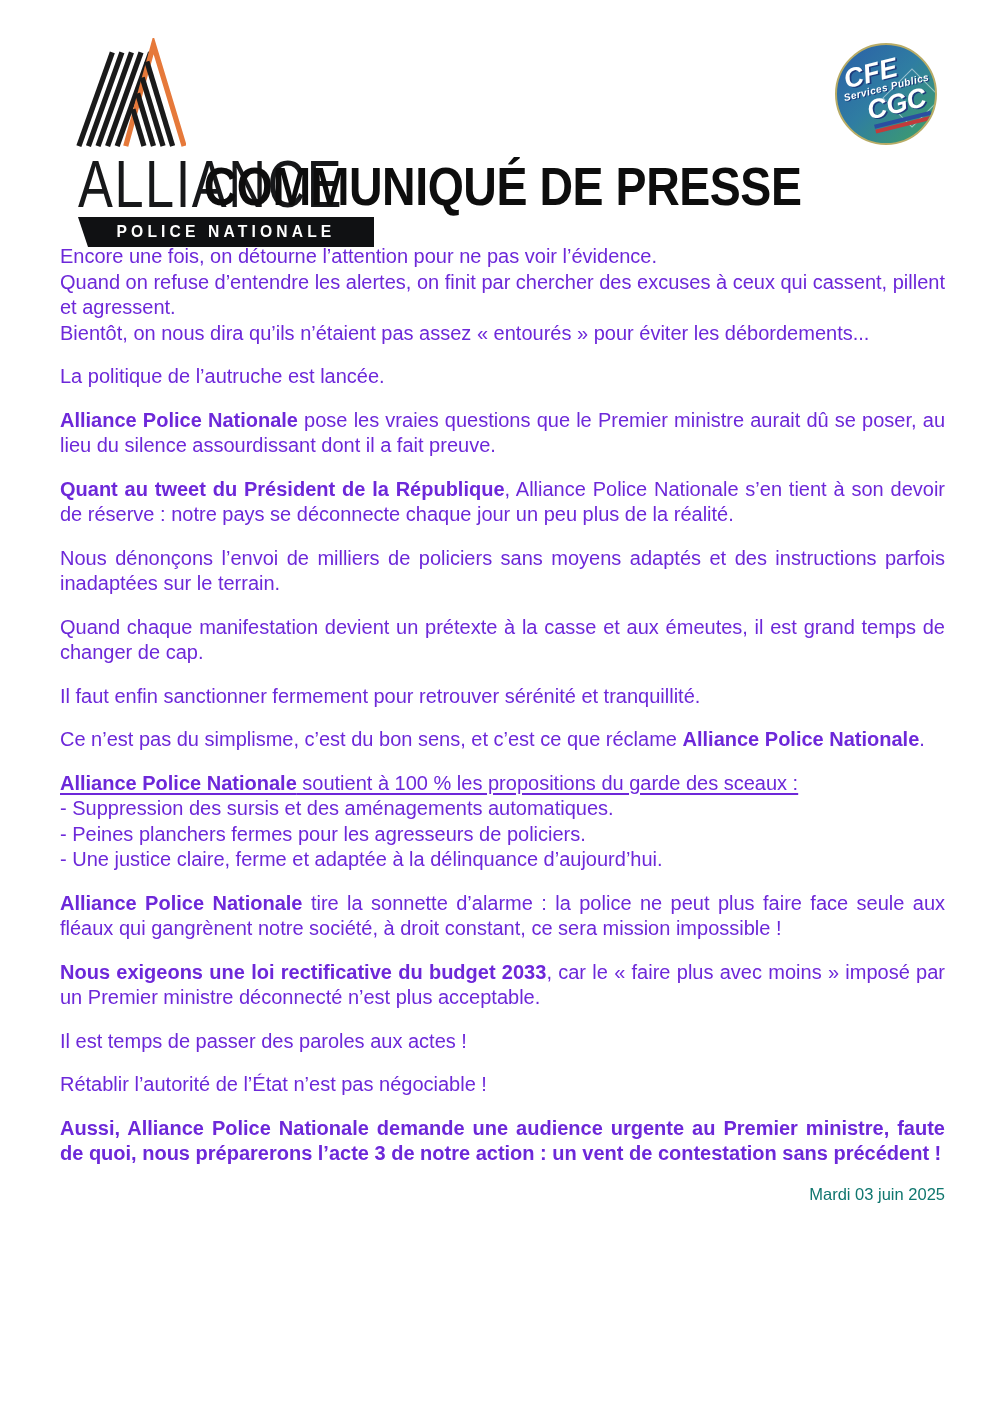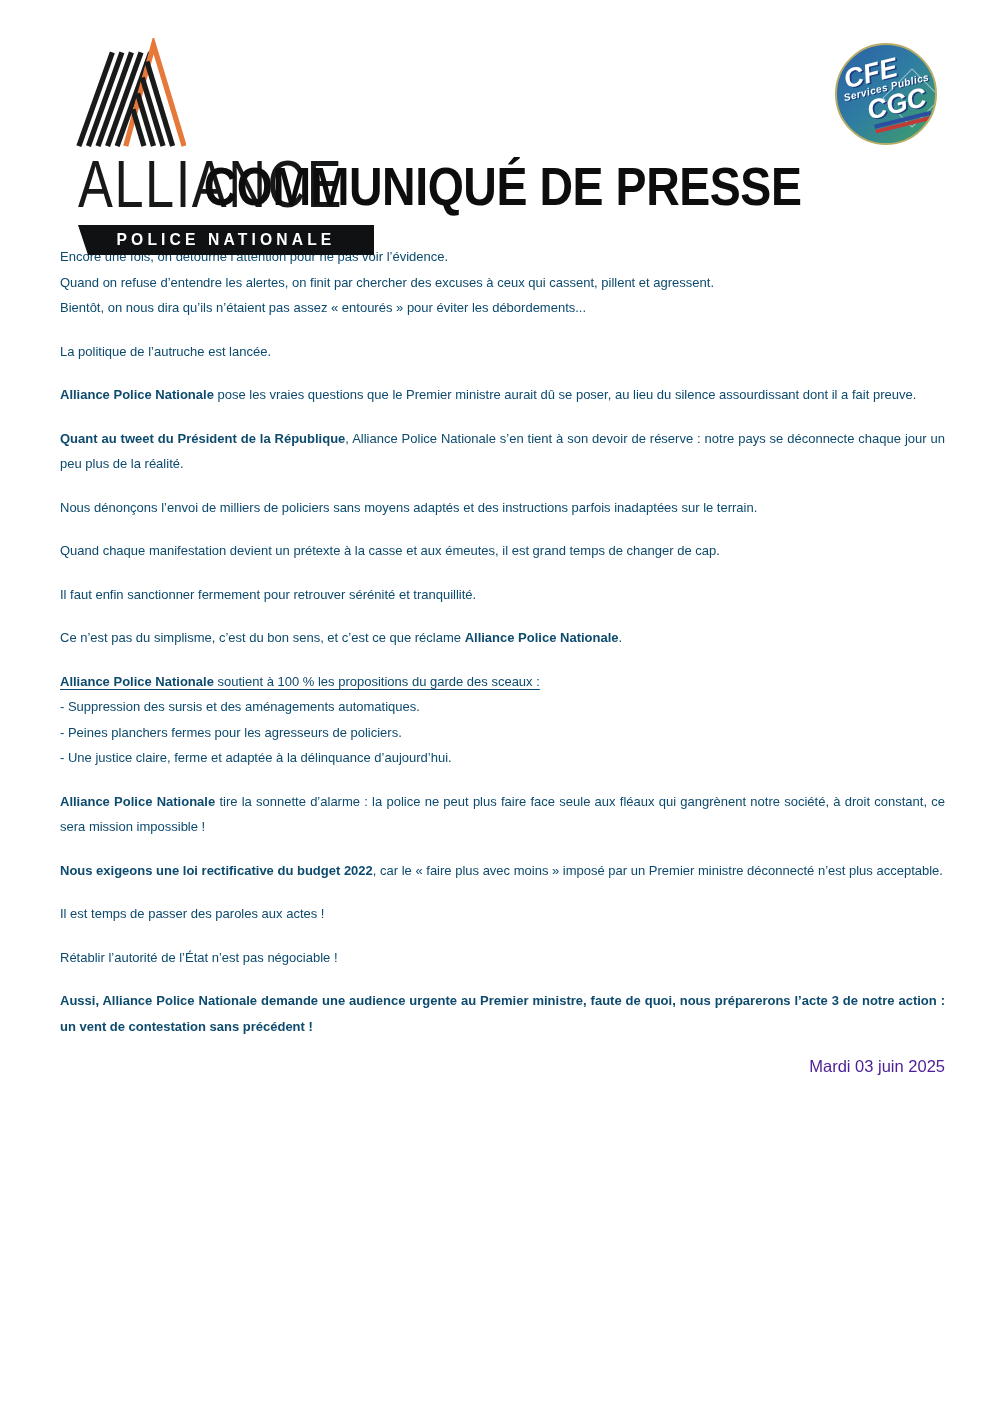--- a/index.html
+++ b/index.html
@@ -34,21 +34,21 @@
     line-height: 64px;
     font-weight: 300;
     letter-spacing: 2px;
     color: #17181a;
     white-space: nowrap;
     display: inline-block;
     transform: scaleX(0.78);
     transform-origin: left center;
   }
   .brand-sub {
-    margin-top: 9px;
+    margin-top: 1px;
     width: 100%;
     height: 30px;
     background: #101113;
     clip-path: polygon(0 0, 100% 0, 100% 100%, 10px 100%);
     display: flex;
     align-items: center;
     justify-content: center;
   }
   .brand-sub span {
     color: #ffffff;
@@ -150,32 +150,32 @@
     display: inline-block;
     transform: scaleX(0.88);
     transform-origin: left center;
     letter-spacing: -0.5px;
   }
 
   
   .body-text { margin-top: 7px; }
   .para {
     margin: 0 0 18px 0;
-    font-size: 13px;
+    font-size: 20px;
     line-height: 25.5px;
     text-align: justify;
-    color: #0c4a6e;
+    color: #6d28d9;
   }
   .para .bold { font-weight: bold; }
   .para .underline { text-decoration: underline; text-underline-offset: 3px; }
 
   .date {
     text-align: right;
     font-size: 16.5px;
-    color: #4c1d95;
+    color: #0f766e;
     margin-top: 5px;
   }
 </style>
 </head>
 <body>
 
 <div class="page">
 
   <header class="header">
     <div class="brand">
@@ -231,21 +231,21 @@
       <p class="para"><span>Encore une fois, on détourne l’attention pour ne pas voir l’évidence.</span><br><span>Quand on refuse d’entendre les alertes, on finit par chercher des excuses à ceux qui cassent, pillent et agressent.</span><br><span>Bientôt, on nous dira qu’ils n’étaient pas assez «&nbsp;entourés&nbsp;» pour éviter les débordements...</span></p>
       <p class="para"><span>La politique de l’autruche est lancée.</span></p>
       <p class="para"><span class="bold">Alliance Police Nationale</span><span> pose les vraies questions que le Premier ministre aurait dû se poser, au lieu du silence assourdissant dont il a fait preuve.</span></p>
       <p class="para"><span class="bold">Quant au tweet du Président de la République</span><span>, Alliance Police Nationale s’en tient à son devoir de réserve&nbsp;: notre pays se déconnecte chaque jour un peu plus de la réalité.</span></p>
       <p class="para"><span>Nous dénonçons l’envoi de milliers de policiers sans moyens adaptés et des instructions parfois inadaptées sur le terrain.</span></p>
       <p class="para"><span>Quand chaque manifestation devient un prétexte à la casse et aux émeutes, il est grand temps de changer de cap.</span></p>
       <p class="para"><span>Il faut enfin sanctionner fermement pour retrouver sérénité et tranquillité.</span><br></p>
       <p class="para"><span>Ce n’est pas du simplisme, c’est du bon sens, et c’est ce que réclame </span><span class="bold">Alliance Police Nationale</span><span>.</span></p>
       <p class="para"><span class="bold underline">Alliance Police Nationale</span><span class="underline"> soutient à 100&nbsp;% les propositions du garde des sceaux&nbsp;:</span><br><span>- Suppression des sursis et des aménagements automatiques.</span><br><span>- Peines planchers fermes pour les agresseurs de policiers.</span><br><span>- Une justice claire, ferme et adaptée à la délinquance d’aujourd’hui.</span></p>
       <p class="para"><span class="bold">Alliance Police Nationale</span><span> tire la sonnette d’alarme&nbsp;: la police ne peut plus faire face seule aux fléaux qui gangrènent notre société, à droit constant, ce sera mission impossible&nbsp;!</span></p>
-      <p class="para"><span class="bold">Nous exigeons une loi rectificative du budget 2022</span><span>, car le «&nbsp;faire plus avec moins&nbsp;» imposé par un Premier ministre déconnecté n’est plus acceptable.</span></p>
+      <p class="para"><span class="bold">Nous exigeons une loi rectificative du budget 2033</span><span>, car le «&nbsp;faire plus avec moins&nbsp;» imposé par un Premier ministre déconnecté n’est plus acceptable.</span></p>
       <p class="para"><span>Il est temps de passer des paroles aux actes&nbsp;!</span></p>
       <p class="para"><span>Rétablir l’autorité de l’État n’est pas négociable&nbsp;!</span></p>
       <p class="para"><span class="bold">Aussi, Alliance Police Nationale demande une audience urgente au Premier ministre, faute de quoi, nous préparerons l’acte 3 de notre action&nbsp;: un vent de contestation sans précédent&nbsp;!</span></p>
     </main>
 
   <div class="date">Mardi 03 juin 2025</div>
 
 </div>
 
 </body></html>

